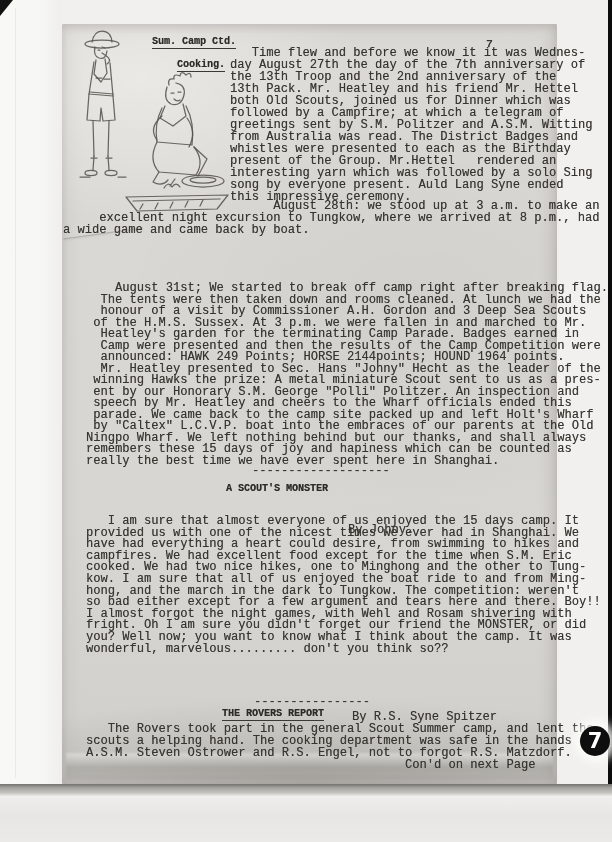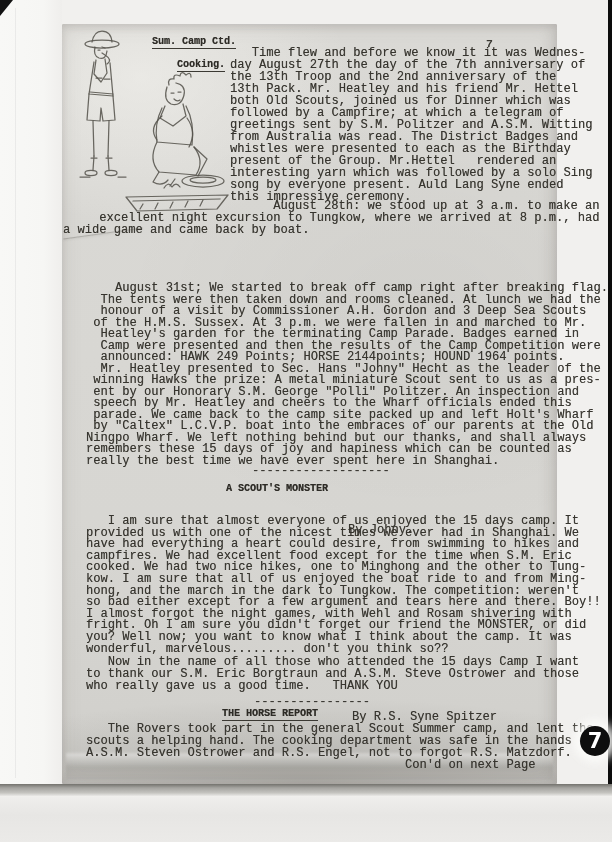--- a/index.html
+++ b/index.html
@@ -179,27 +179,24 @@
 have had everything a heart could desire, from swimming to hikes and
 campfires. We had excellent food except for the time when S.M. Eric
 cooked. We had two nice hikes, one to Minghong and the other to Tung-
 kow. I am sure that all of us enjoyed the boat ride to and from Ming-
 hong, and the march in the dark to Tungkow. The competition: weren't
 so bad either except for a few argument and tears here and there. Boy!!
 I almost forgot the night games, with Wehl and Rosam shivering with
 fright. Oh I am sure you didn't forget our friend the MONSTER, or did
 you? Well now; you want to know what I think about the camp. It was
 wonderful, marvelous......... don't you think so??</pre>
-  <pre class="pre" style="left:86px;top:657px;line-height:11.9px;">   Now in the name of all those who attended the 15 days Camp I want
-to thank our S.M. Eric Borgtraun and A.S.M. Steve Ostrower and those
-who really gave us a good time.   THANK YOU</pre>
 
   <span class="pre" style="left:254px;top:695px;">----------------</span>
 
-  <span class="head underline" style="left:222px;top:708px;">THE HORSE REPORT</span>
+  <span class="head underline" style="left:222px;top:708px;">THE ROVERS REPORT</span>
   <span class="pre" style="left:352px;top:710px;">By R.S. Syne Spitzer</span>
   <pre class="pre" style="left:86px;top:724px;line-height:11.9px;">   The Rovers took part in the general Scout Summer camp, and lent the
 scouts a helping hand. The cooking department was safe in the hands of
 A.S.M. Steven Ostrower and R.S. Engel, not to forgot R.S. Matzdorf.
                                             Con'd on next Page</pre>
 
   <div class="corner-mark"></div>
   <div class="right-bar"></div>
   <div class="bottom-band"></div>
   <div class="bottom-area"></div>

